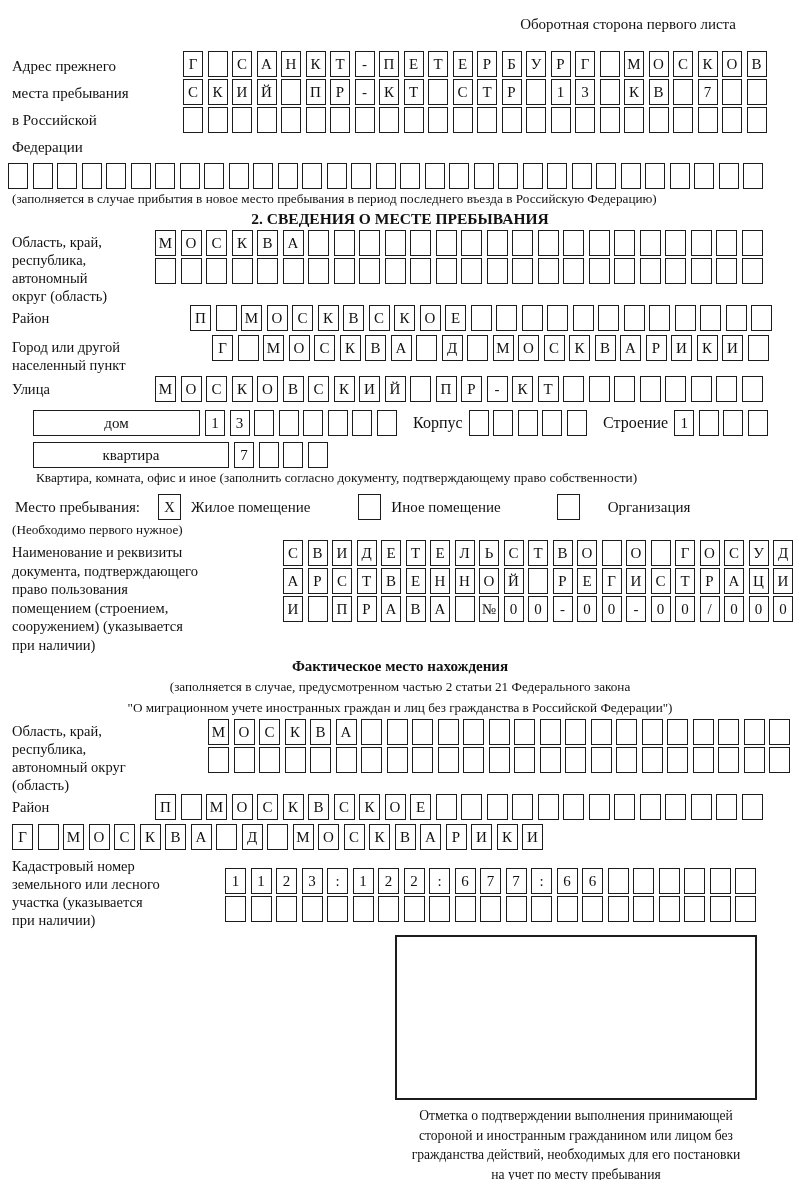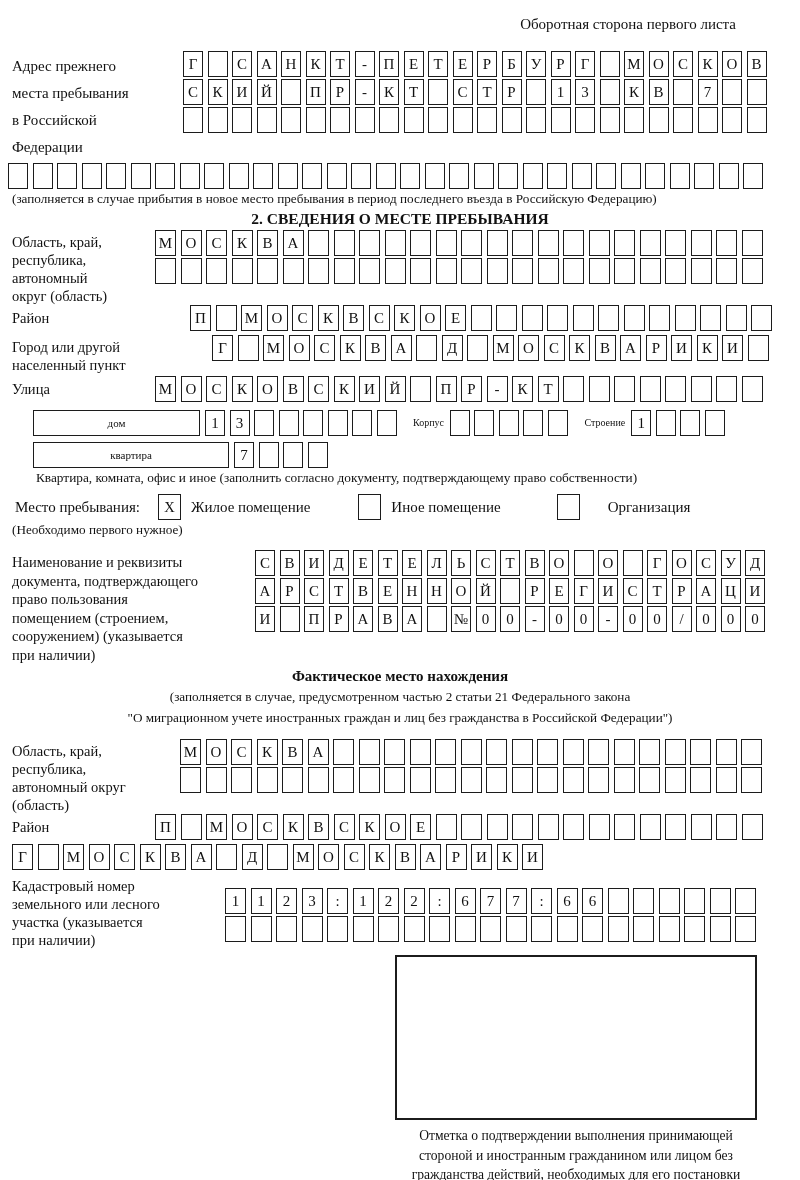--- a/index.html
+++ b/index.html
@@ -22,28 +22,28 @@
   
   .s1 { margin-top:18px; }
   .s1 .flabel { width:171px; line-height:27px; padding-top:2px; font-size:15px; }
   .fullrow { margin-left:-4px; margin-top:2px; }
   .note { font-size:13.2px; text-align:left; margin-top:2px; }
   .sec-title { font-size:15.5px; font-weight:bold; text-align:center; margin-top:3px; }
 
   .w143 { width:143px; } .w178 { width:178px; } .w200 { width:200px; }
   .w243 { width:243px; } .w168 { width:168px; } .w211 { width:211px; } .w213 { width:213px; }
 
-  .mt2 { margin-top:2px; } .mt4 { margin-top:12px; }
+  .mt2 { margin-top:2px; } .mt4 { margin-top:2px;gap:28px; }
 
   .house-row { display:flex; margin:6px 0 0 21px; height:26px; }
   .wide-box { box-sizing:border-box; flex:none; border:1.8px solid #1c1c1c; height:26px;
-              display:flex; align-items:center; justify-content:center; font-size:11px; }
+              display:flex; align-items:center; justify-content:center; font-size:15px; }
   .box-dom { width:167px; margin-right:5px; }
   .box-kv  { width:196px; margin-right:5px; }
-  .inl { font-size:10px; line-height:26px; margin:0 6px 0 12px; flex:none; }
+  .inl { font-size:16px; line-height:26px; margin:0 6px 0 12px; flex:none; }
   .cap { font-size:13.3px; margin:2px 0 0 24px; }
 
   .stay-row { display:flex; align-items:center; margin:8px 0 0 3px; font-size:15px; }
   .cbox { box-sizing:border-box; flex:none; width:23px; height:26px; border:1.8px solid #1c1c1c;
           display:flex; align-items:center; justify-content:center; font-size:14.5px; }
   .cb1 { margin:0 10px 0 18px; } .cb2 { margin:0 10px 0 48px; } .cb3 { margin:0 28px 0 56px; }
 
   .doc .flabel { line-height:18.5px; }
 
   .fact-title { font-size:15px; font-weight:bold; text-align:center; margin-top:4px; }

